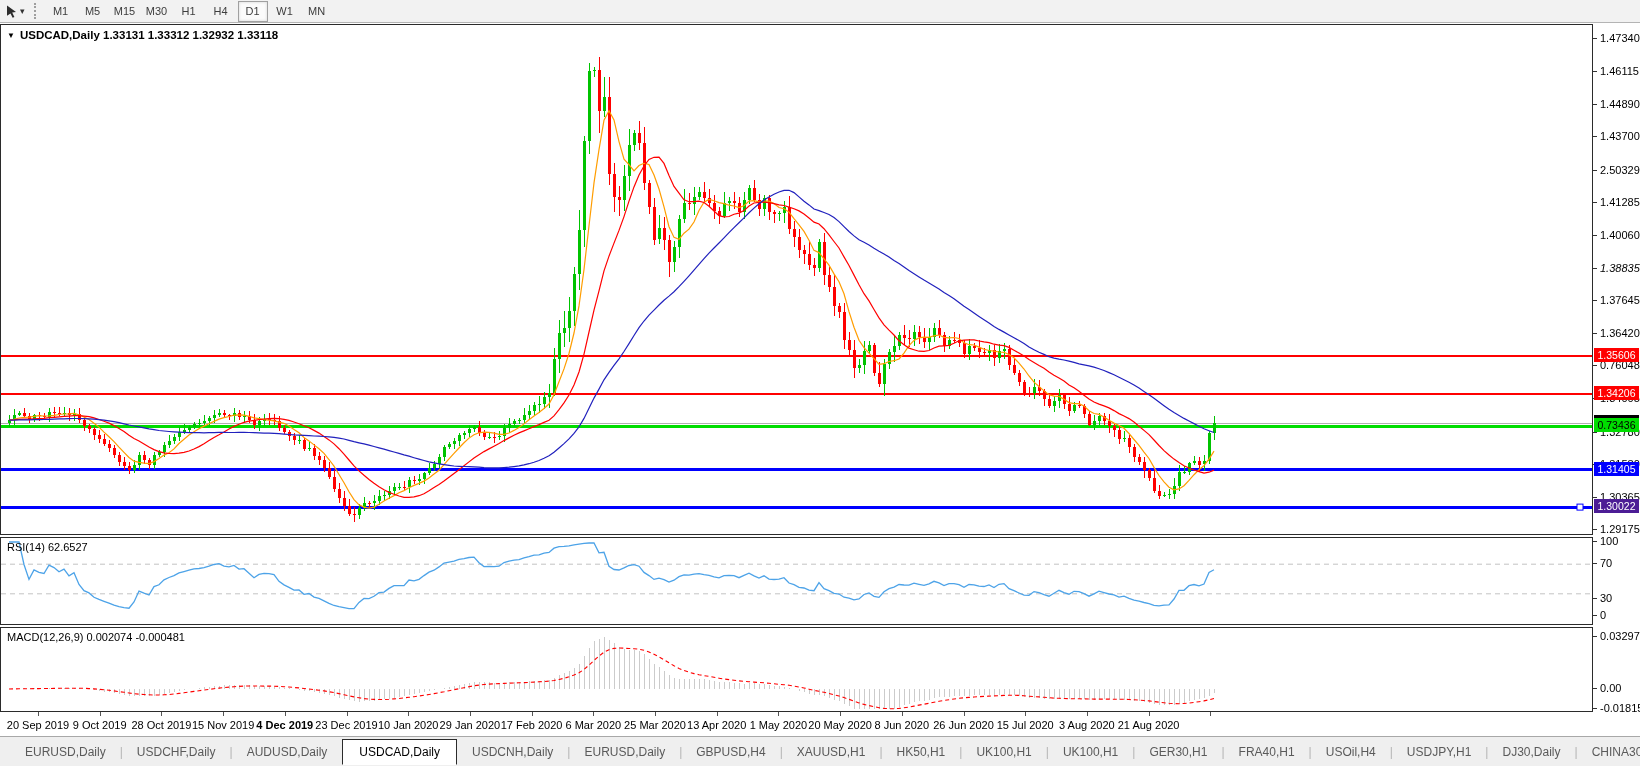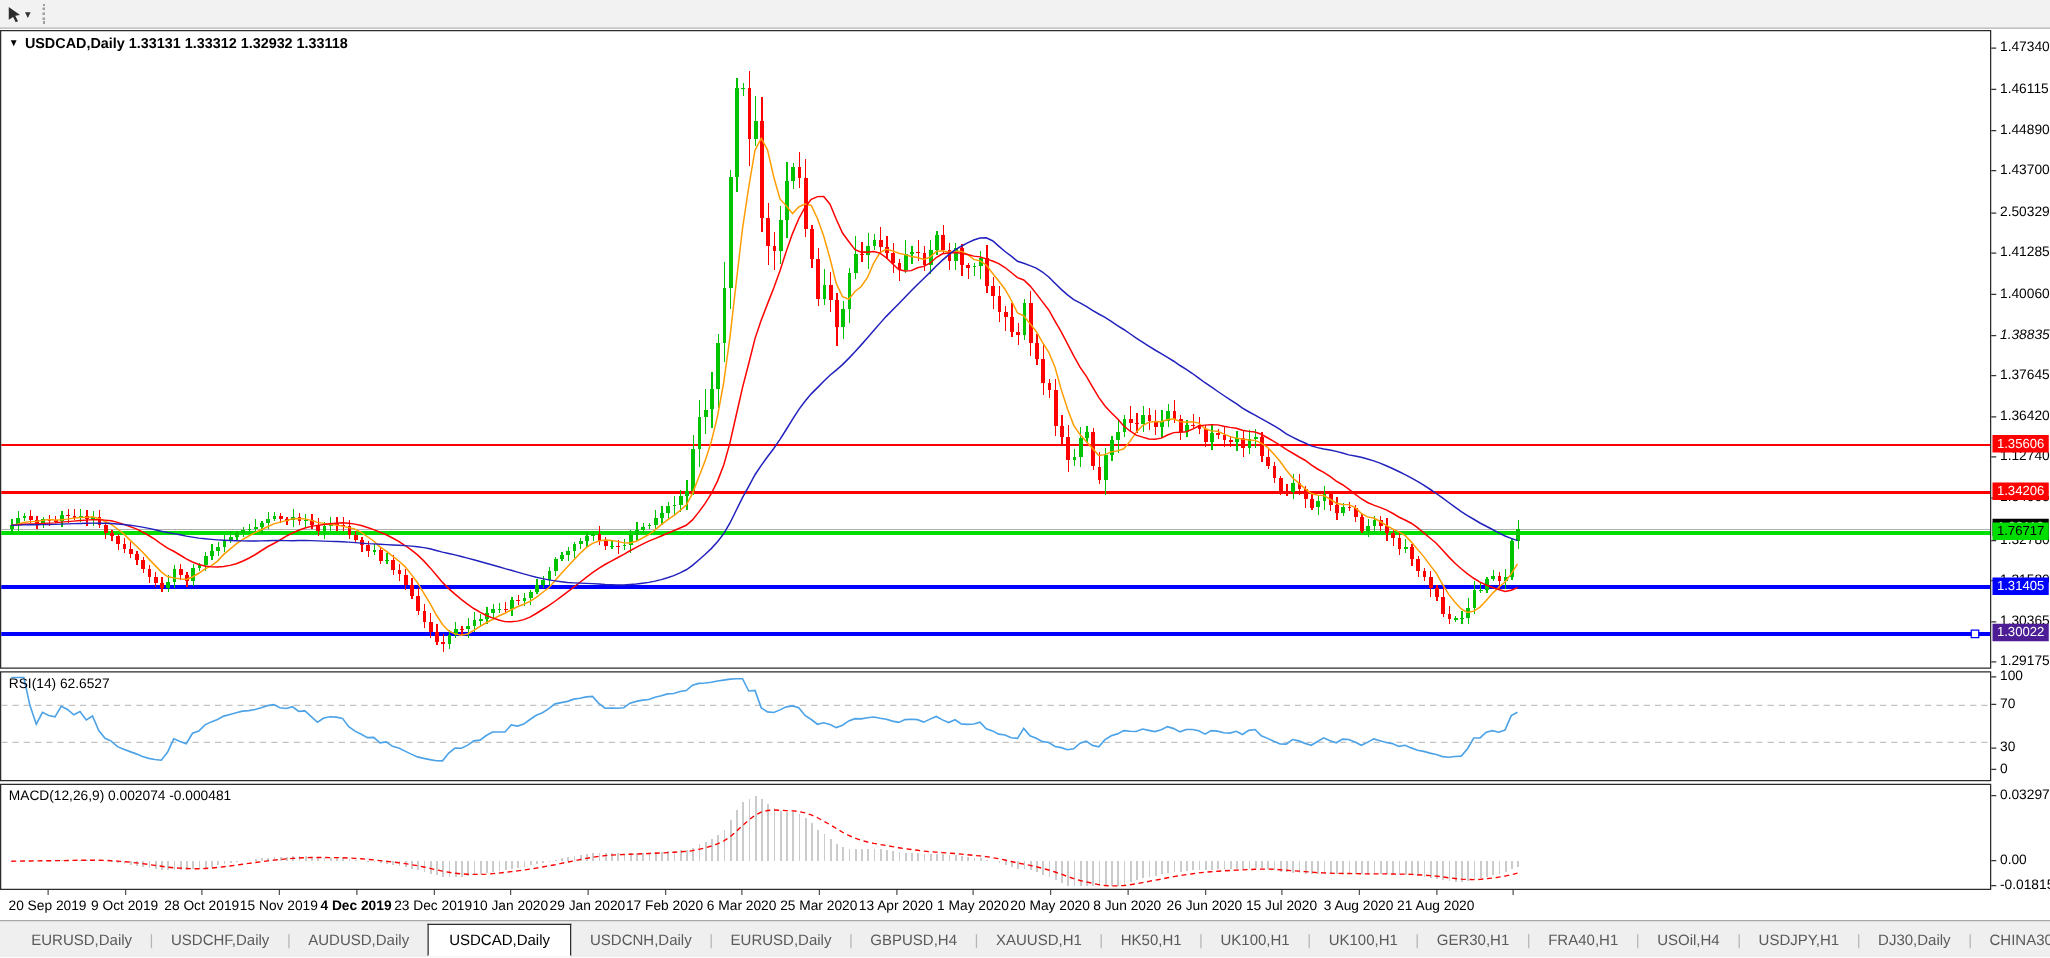--- a/index.html
+++ b/index.html
@@ -48,20 +48,31 @@
 <div class="app">
 
   <div class="toolbar">
     <span class="toolico">
       <svg width="15" height="15" viewBox="0 0 15 15">
         <path d="M3 1.5 L12 8 L8.2 8.6 L10.4 13 L8.6 13.8 L6.5 9.6 L3 11.8 Z" fill="#2d2d2d"></path>
       </svg>
     </span>
     <span class="caret">▾</span>
     <span class="grip"></span>
+    <span id="tfGroup" style="display:flex">
+        <div class="tf">M1</div>
+        <div class="tf">M5</div>
+        <div class="tf">M15</div>
+        <div class="tf">M30</div>
+        <div class="tf">H1</div>
+        <div class="tf">H4</div>
+        <div class="tf active">D1</div>
+        <div class="tf">W1</div>
+        <div class="tf">MN</div>
+      </span>
   </div>
 
   <div class="pane" id="mainPane">
     <div class="title">
       <span class="tri">▼</span><span>USDCAD,Daily  1.33131 1.33312 1.32932 1.33118</span>
     </div>
     <svg id="mainSvg" width="1591" height="509">
         <line x1="0" y1="398.42069914671055" x2="1591" y2="398.42069914671055" stroke="#b0b0b0" stroke-width="1" shape-rendering="crispEdges"></line>
         <line x1="0" y1="331.1700522983759" x2="1591" y2="331.1700522983759" stroke="#ff0000" stroke-width="2" shape-rendering="crispEdges"></line>
         <line x1="0" y1="369.01205615194044" x2="1591" y2="369.01205615194044" stroke="#ff0000" stroke-width="2" shape-rendering="crispEdges"></line>
@@ -111,35 +122,35 @@
       <div class="axlbl" style="top: 172.667px;">1.41285</div>
       <div class="axtick" style="top: 211.778px;"></div>
       <div class="axlbl" style="top: 205.778px;">1.40060</div>
       <div class="axtick" style="top: 244.89px;"></div>
       <div class="axlbl" style="top: 238.89px; font-style: italic;">1.38835</div>
       <div class="axtick" style="top: 277.056px;"></div>
       <div class="axlbl" style="top: 271.056px;">1.37645</div>
       <div class="axtick" style="top: 310.168px;"></div>
       <div class="axlbl" style="top: 304.168px;">1.36420</div>
       <div class="axtick" style="top: 342.333px;"></div>
-      <div class="axlbl" style="top: 336.333px;">1.12740</div>
+      <div class="axlbl" style="top: 336.333px;">0.76048</div>
       <div class="axtick" style="top: 375.445px;"></div>
       <div class="axlbl" style="top: 369.445px;">1.34005</div>
       <div class="axtick" style="top: 408.557px;"></div>
       <div class="axlbl" style="top: 402.557px;">1.32780</div>
       <div class="axtick" style="top: 440.993px;"></div>
       <div class="axlbl" style="top: 434.993px;">1.31580</div>
       <div class="axtick" style="top: 473.834px;"></div>
       <div class="axlbl" style="top: 467.834px;">1.30365</div>
       <div class="axtick" style="top: 506px;"></div>
       <div class="axlbl" style="top: 500px;">1.29175</div>
       <div class="chip" style="top: 392.421px; background: rgb(0, 0, 0); color: rgb(255, 255, 255);">1.33118</div>
       <div class="chip" style="top: 325.17px; background: rgb(255, 0, 0); color: rgb(255, 255, 255);">1.35606</div>
       <div class="chip" style="top: 363.012px; background: rgb(255, 0, 0); color: rgb(255, 255, 255);">1.34206</div>
-      <div class="chip" style="top: 395.313px; background: rgb(0, 221, 0); color: rgb(0, 0, 0);">1.76717</div>
+      <div class="chip" style="top: 395.313px; background: rgb(0, 221, 0); color: rgb(0, 0, 0);">0.73436</div>
       <div class="chip" style="top: 438.723px; background: rgb(0, 0, 255); color: rgb(255, 255, 255);">1.31405</div>
       <div class="chip" style="top: 476.106px; background: #4c1d95; color: rgb(255, 255, 255);">1.30022</div>
       <div class="axtick" style="top: 518px;"></div>
       <div class="axlbl" style="top: 512px;">100</div>
       <div class="axtick" style="top: 540px;"></div>
       <div class="axlbl" style="top: 534px;">70</div>
       <div class="axtick" style="top: 575px;"></div>
       <div class="axlbl" style="top: 569px;">30</div>
       <div class="axtick" style="top: 592px;"></div>
       <div class="axlbl" style="top: 586px;">0</div>

